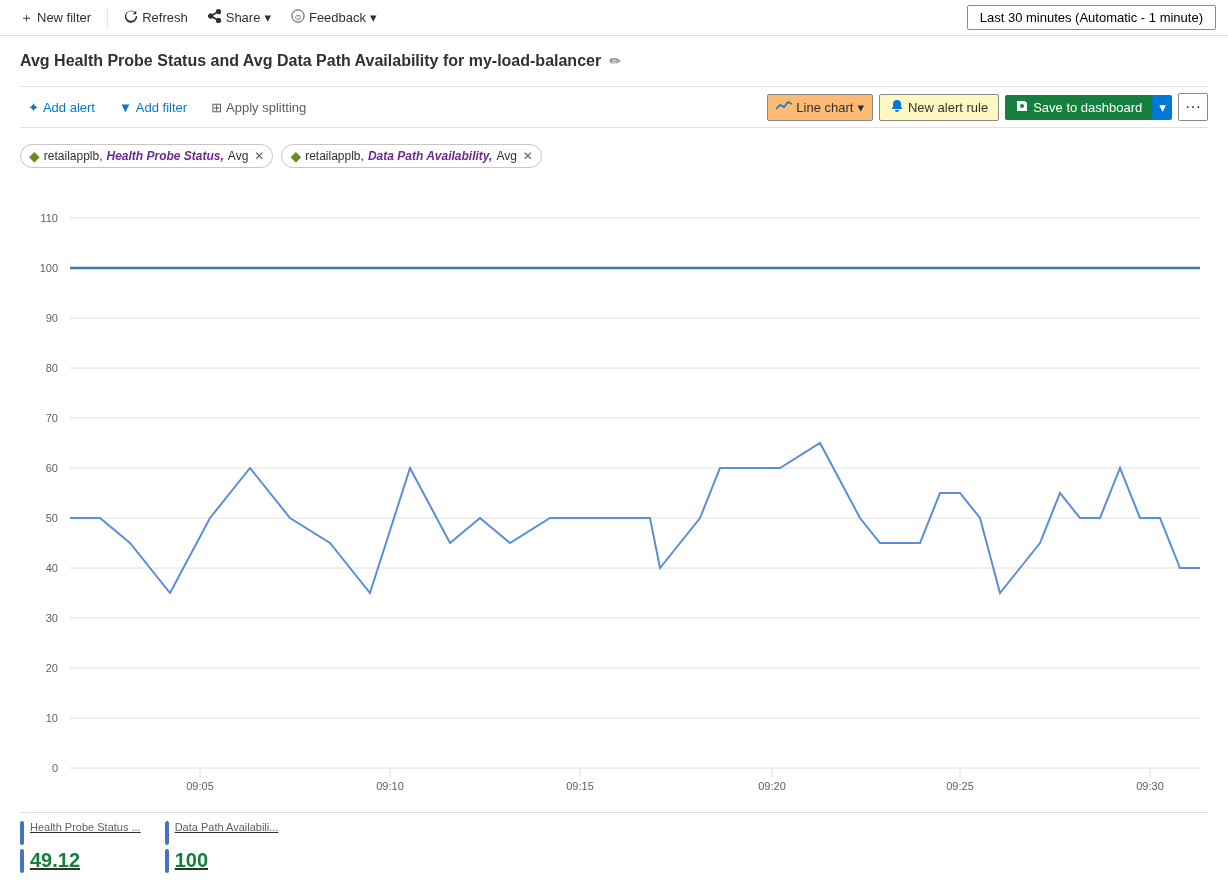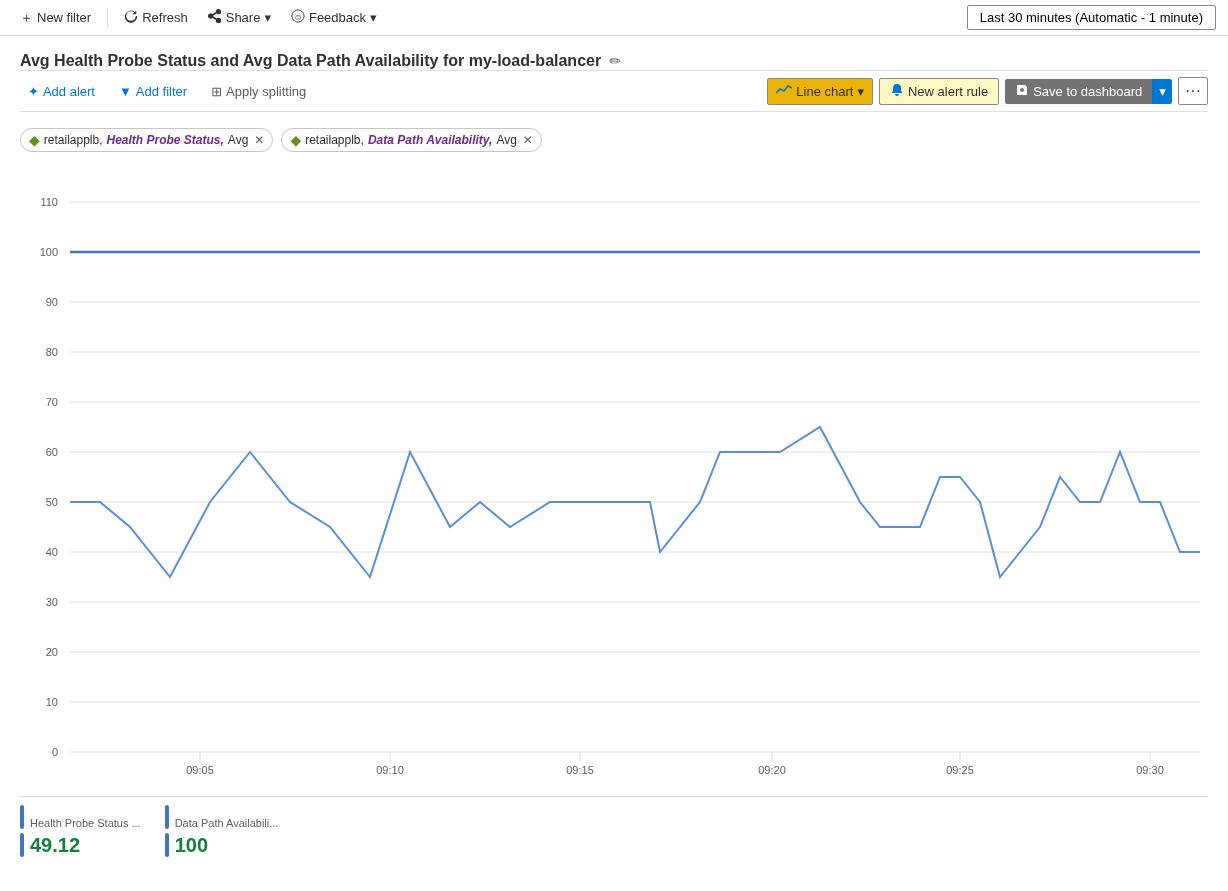--- a/index.html
+++ b/index.html
@@ -21,21 +21,21 @@
       margin-left: auto; border: 1px solid #8a8886; border-radius: 2px;
       padding: 4px 12px; background: #fff; cursor: pointer; font-size: 13px;
       color: #000000;
     }
 
     
     .main-content { padding: 16px 20px; }
 
     
     .chart-title-row {
-      display: flex; align-items: center; gap: 8px; margin-bottom: 0;
+      display: flex; align-items: center; gap: 8px; margin-bottom: 16px;
     }
     .chart-title {
       font-size: 16px; font-weight: 600; color: #323130;
     }
     .edit-icon { color: #605e5c; cursor: pointer; font-size: 14px; }
 
     
     .metrics-toolbar {
       display: flex; align-items: center; padding: 6px 0; gap: 8px;
       border-top: 1px solid #e0e0e0; border-bottom: 1px solid #e0e0e0;
@@ -43,31 +43,31 @@
     }
     .metrics-btn {
       display: flex; align-items: center; gap: 4px; padding: 4px 8px;
       border: none; background: none; cursor: pointer; font-size: 13px; color: #0078d4;
       border-radius: 2px;
     }
     .metrics-btn-gray { color: #605e5c; }
     .metrics-right { margin-left: auto; display: flex; align-items: center; gap: 6px; }
     .chart-type-btn {
       display: flex; align-items: center; gap: 4px; padding: 4px 8px;
-      border: 1px solid #8a8886; background: #eab308; cursor: pointer; font-size: 13px;
+      border: 1px solid #8a8886; background: #fdba74; cursor: pointer; font-size: 13px;
       color: #323130; border-radius: 2px;
     }
     .alert-btn {
       display: flex; align-items: center; gap: 4px; padding: 4px 10px;
       border: 1px solid #8a8886; background: #fef9c3; cursor: pointer; font-size: 13px;
       color: #323130; border-radius: 2px;
     }
     .save-btn {
       display: flex; align-items: center; gap: 4px; padding: 4px 10px;
-      border: none; background: #737373; cursor: pointer; font-size: 13px;
+      border: none; background: #15803d; cursor: pointer; font-size: 13px;
       color: #fff; border-radius: 2px 0 0 2px;
     }
     .save-dropdown {
       display: flex; align-items: center; padding: 4px 6px;
       border: none; background: #0078d4; cursor: pointer; color: #fff;
       border-left: 1px solid #106ebe; border-radius: 0 2px 2px 0;
     }
     .more-btn {
       display: flex; align-items: center; padding: 4px 6px;
       border: 1px solid #8a8886; background: #fff; cursor: pointer;
@@ -90,21 +90,21 @@
 
     
     .chart-legend {
       display: flex; gap: 24px; margin-top: 8px; padding: 8px 0;
       border-top: 1px solid #e0e0e0;
     }
     .legend-item { display: flex; flex-direction: column; gap: 4px; }
     .legend-label { font-size: 11px; color: #605e5c; }
     .legend-value { font-size: 20px; font-weight: 600; color: #15803d; }
     .legend-color-bar { width: 4px; height: 24px; display: inline-block; border-radius: 2px; margin-right: 6px; vertical-align: middle; }
-    .legend-row { display: flex; align-items: flex-end; }
+    .legend-row { display: flex; align-items: flex-start; text-decoration: underline; }
   </style>
 </head>
 <body>
 
 <div class="top-toolbar">
   <button class="toolbar-btn">
     <span>＋</span>
     <span>New filter</span>
   </button>
   <div class="toolbar-divider"></div>

